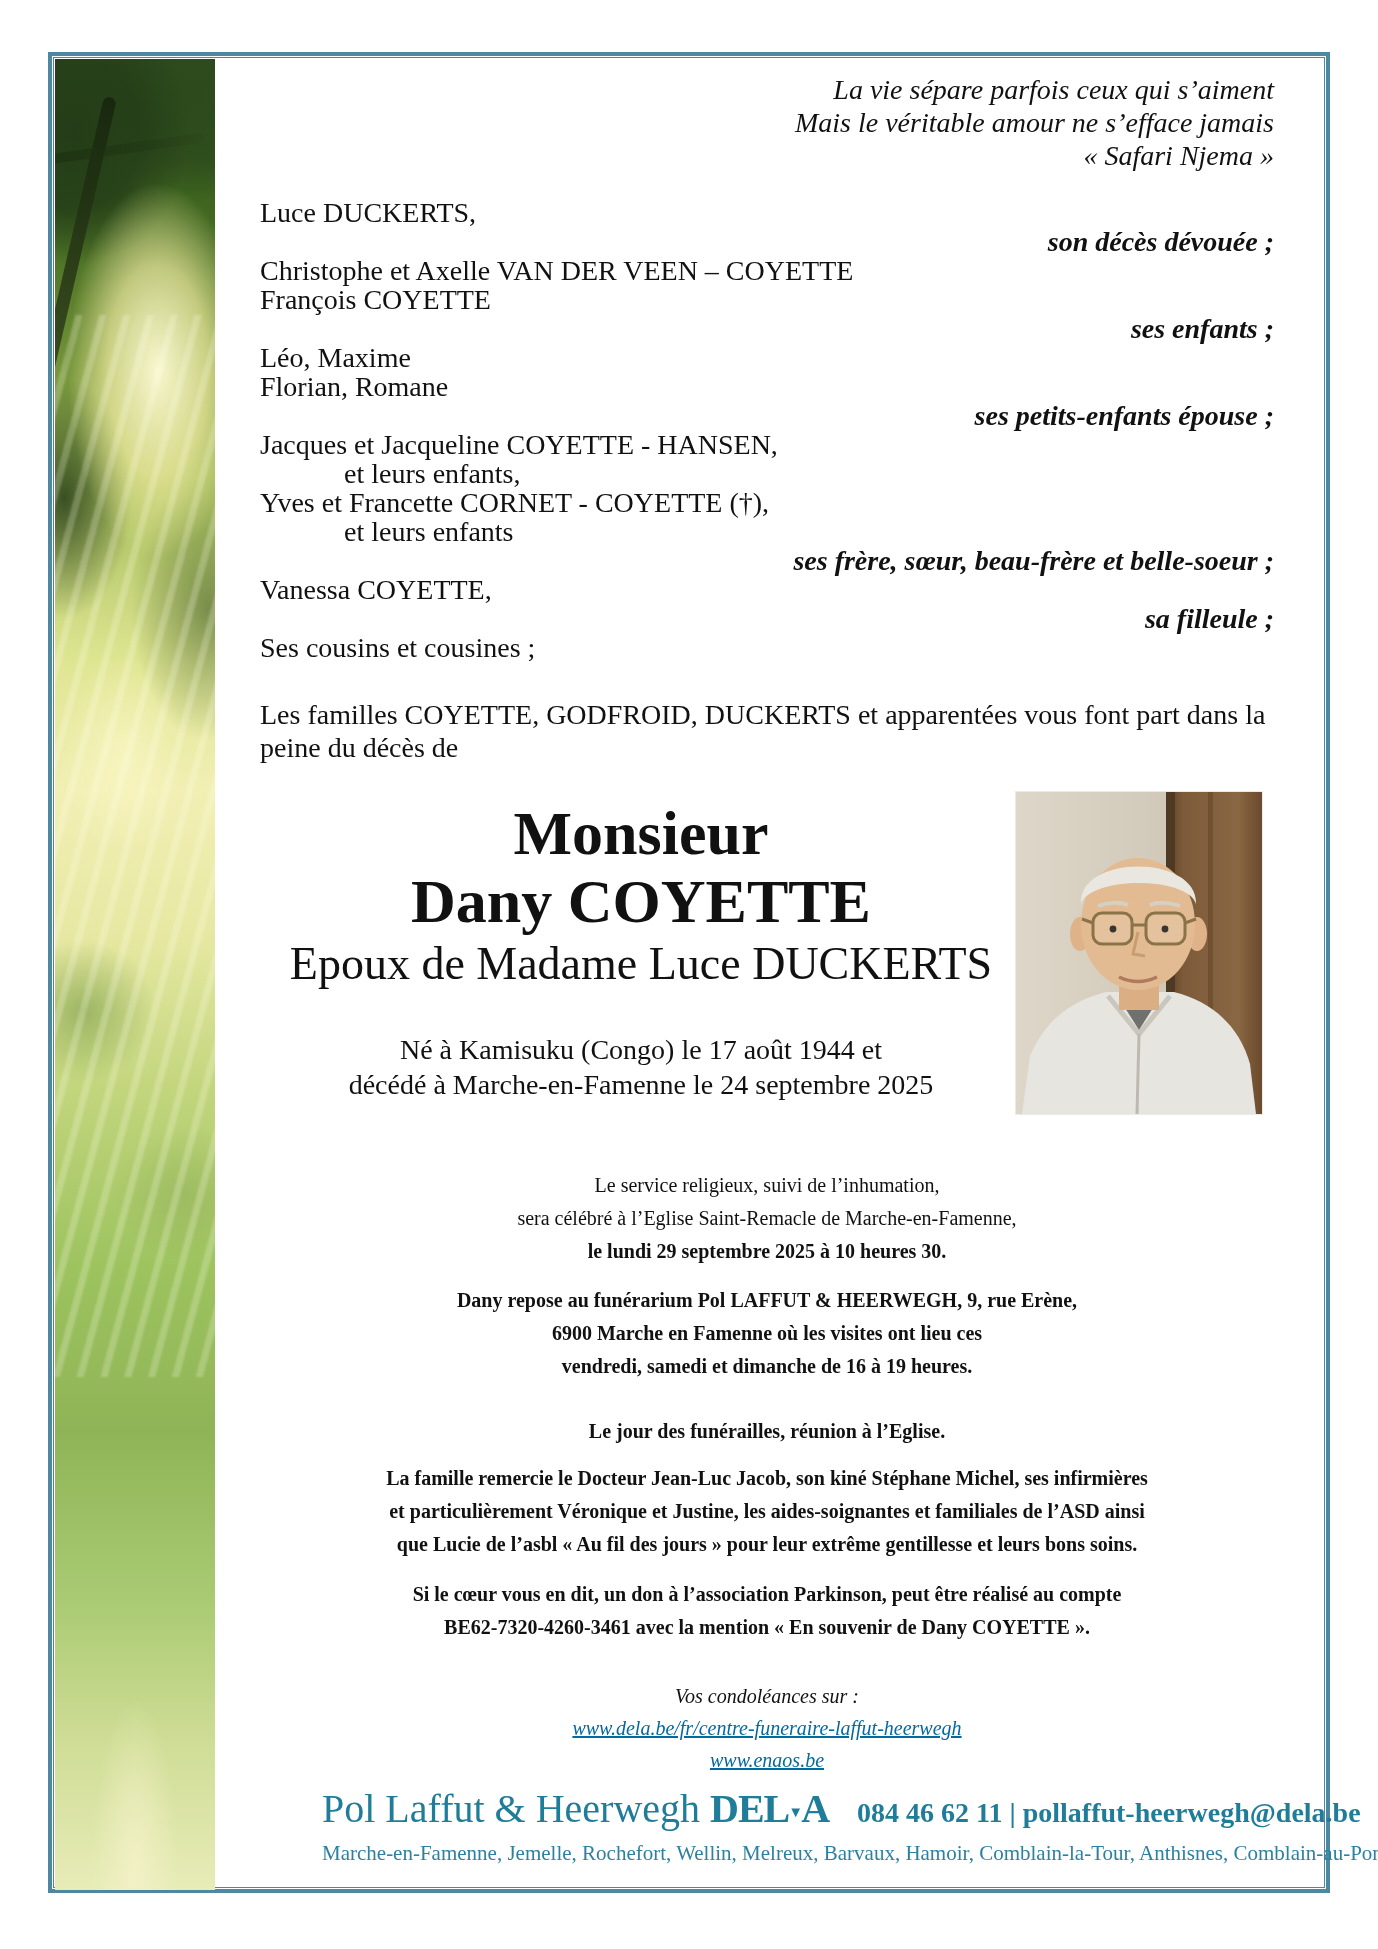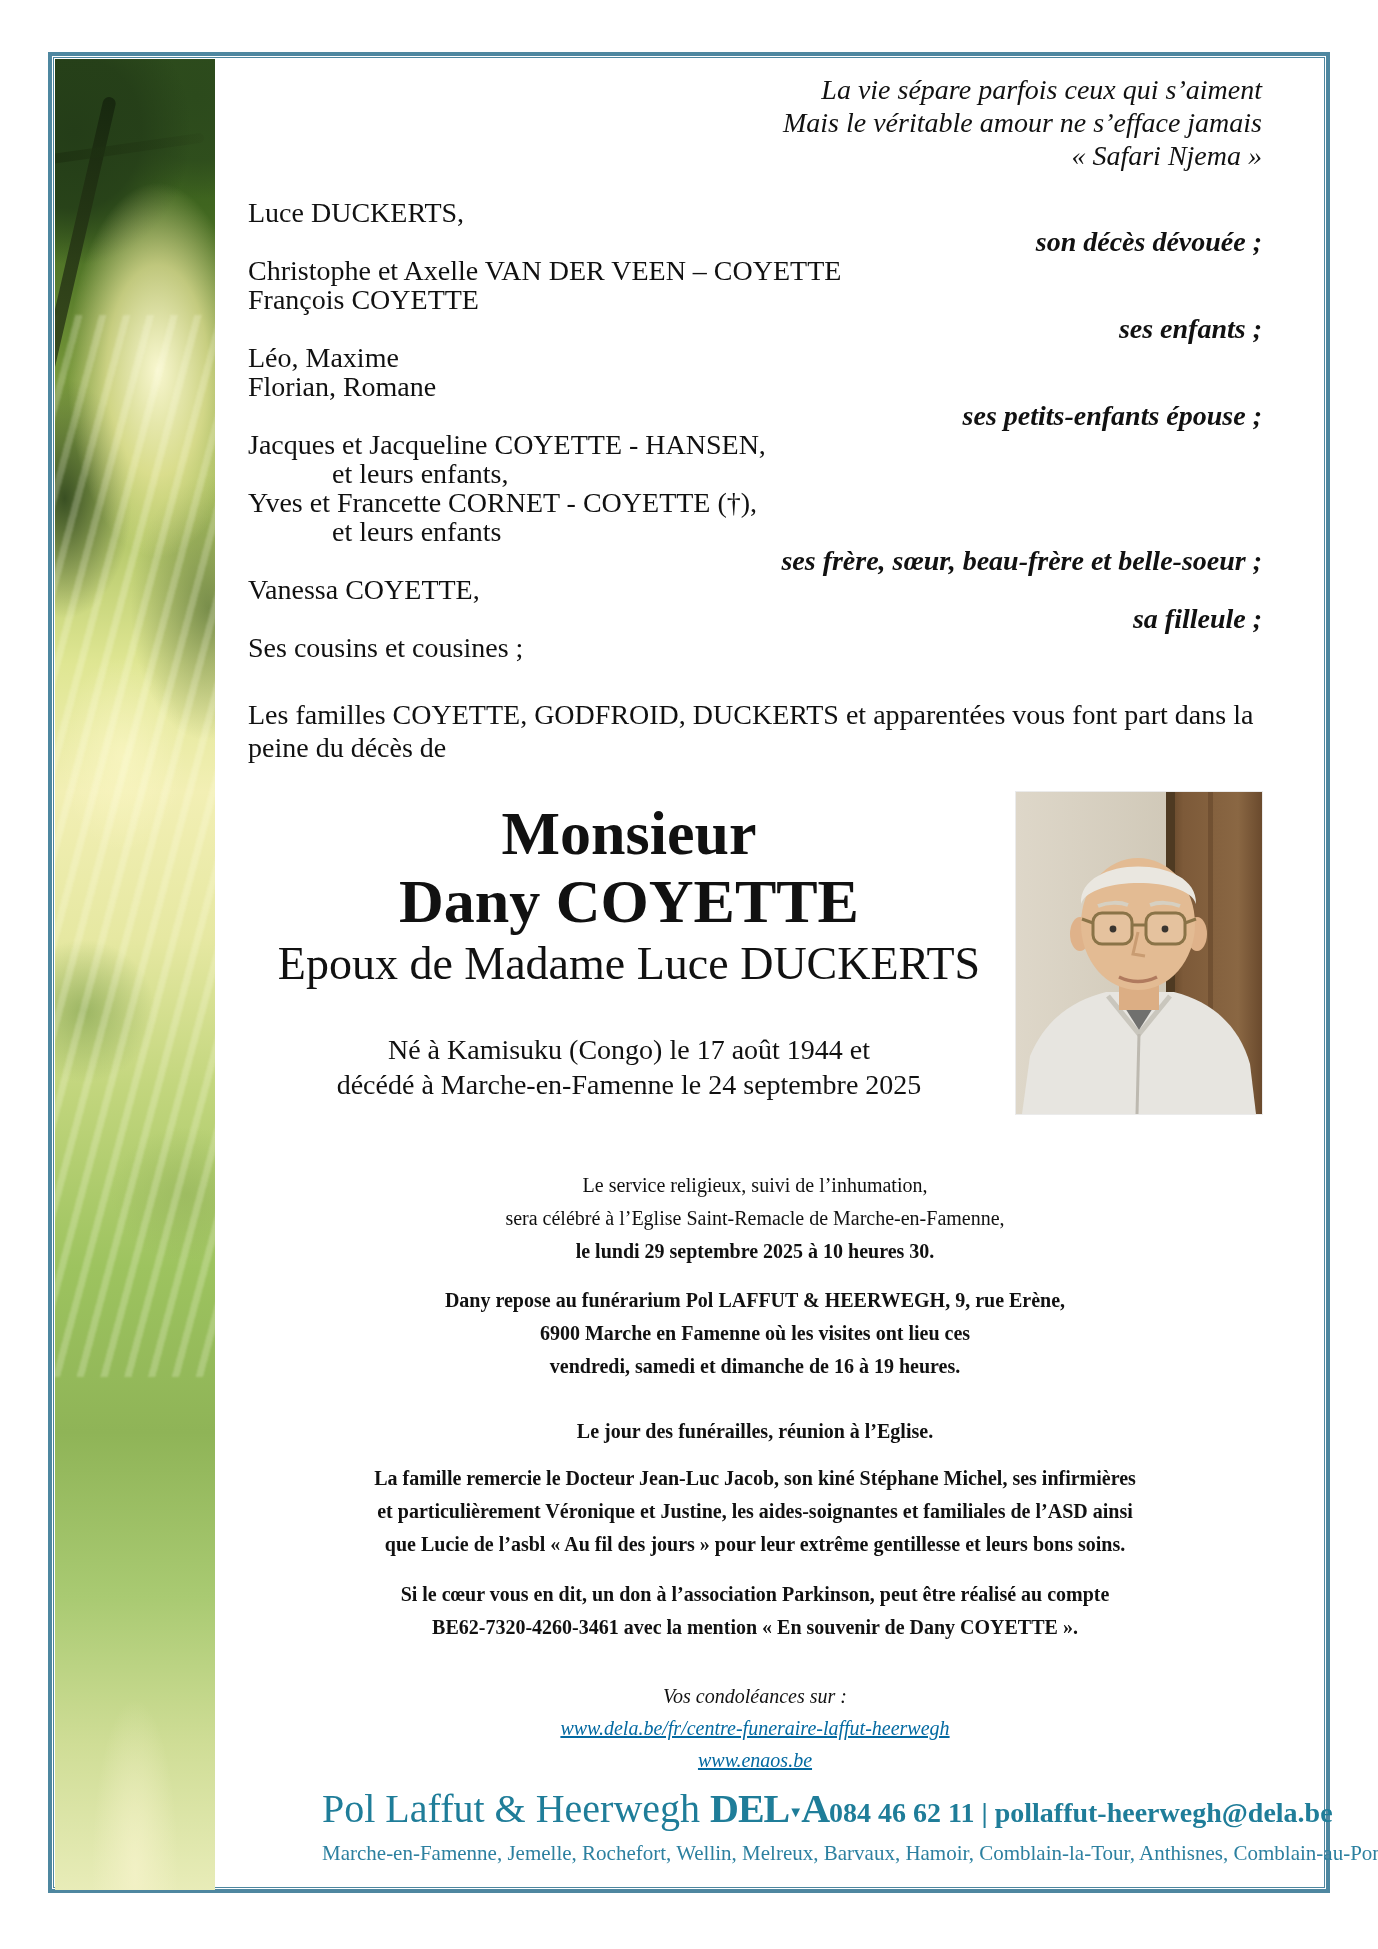--- a/index.html
+++ b/index.html
@@ -48,21 +48,21 @@
     background:linear-gradient(#16260e,#39491d);
     transform:rotate(13deg);border-radius:8px;opacity:.9;
   }
   .nature-strip .branch{
     position:absolute;left:-30px;top:86px;width:180px;height:10px;
     background:linear-gradient(90deg,#1c2f10,rgba(40,60,22,.2));
     transform:rotate(-8deg);border-radius:6px;opacity:.8;
   }
 
   
-  .content{position:absolute;left:248px;top:61px;width:1014px;}
+  .content{position:absolute;left:260px;top:61px;width:1014px;}
   .quote{margin-top:12px;text-align:right;font-style:italic;font-size:28px;line-height:33px;}
   .family{margin-top:26px;font-size:28px;}
   .fam-line{height:29px;line-height:29px;text-align:left;}
   .fam-line.rel{text-align:right;font-weight:bold;font-style:italic;}
   .fam-line.ind{padding-left:84px;}
   .announcement{margin-top:36px;font-size:28px;line-height:33px;text-align:left;}
 
   .title-col{width:762px;text-align:center;}
   .m-title{margin-top:34px;font-size:62px;font-weight:bold;line-height:70px;}
   .m-name{font-size:62px;font-weight:bold;line-height:66px;}
@@ -83,21 +83,21 @@
   .donation{margin-top:17px;font-weight:bold;}
   .condolences{margin-top:36px;font-style:italic;font-size:20px;line-height:32px;text-align:center;}
   .condolences a{color:#0369a1;text-decoration:underline;cursor:pointer;display:block;}
 
   
   .footer{position:absolute;left:322px;right:168px;top:1786px;color:#1f7d99;}
   .footer-row{display:flex;justify-content:space-between;align-items:baseline;}
   .brand{font-size:40px;line-height:46px;white-space:nowrap;}
   .brand .logo{font-weight:bold;letter-spacing:-1px;}
   .brand .logo-mark{font-size:15px;vertical-align:top;position:relative;top:3px;margin:0 -1px;}
-  .contact{font-size:28px;font-weight:bold;white-space:nowrap;}
+  .contact{font-size:28px;font-weight:bold;white-space:nowrap;margin-left:28px;}
   .locations{margin-top:8px;font-size:21px;line-height:26px;color:#2c80a0;white-space:nowrap;}
 </style>
 </head>
 <body>
 
 <div class="page">
 
   <div class="page-border"></div>
 
   <div class="nature-strip">

